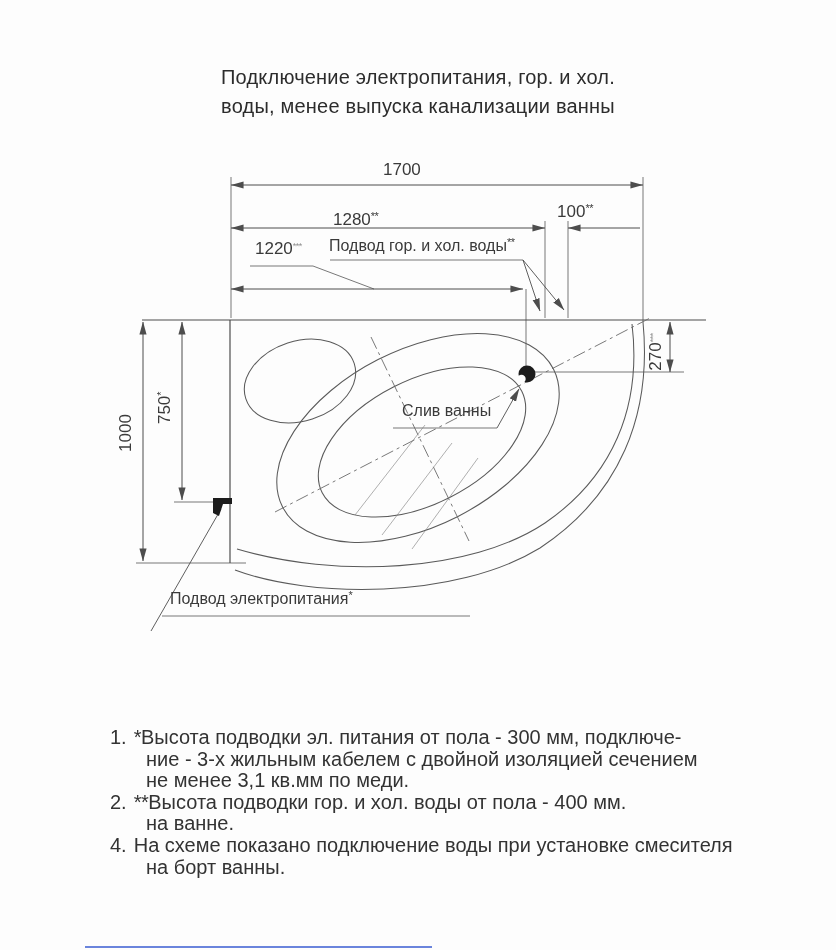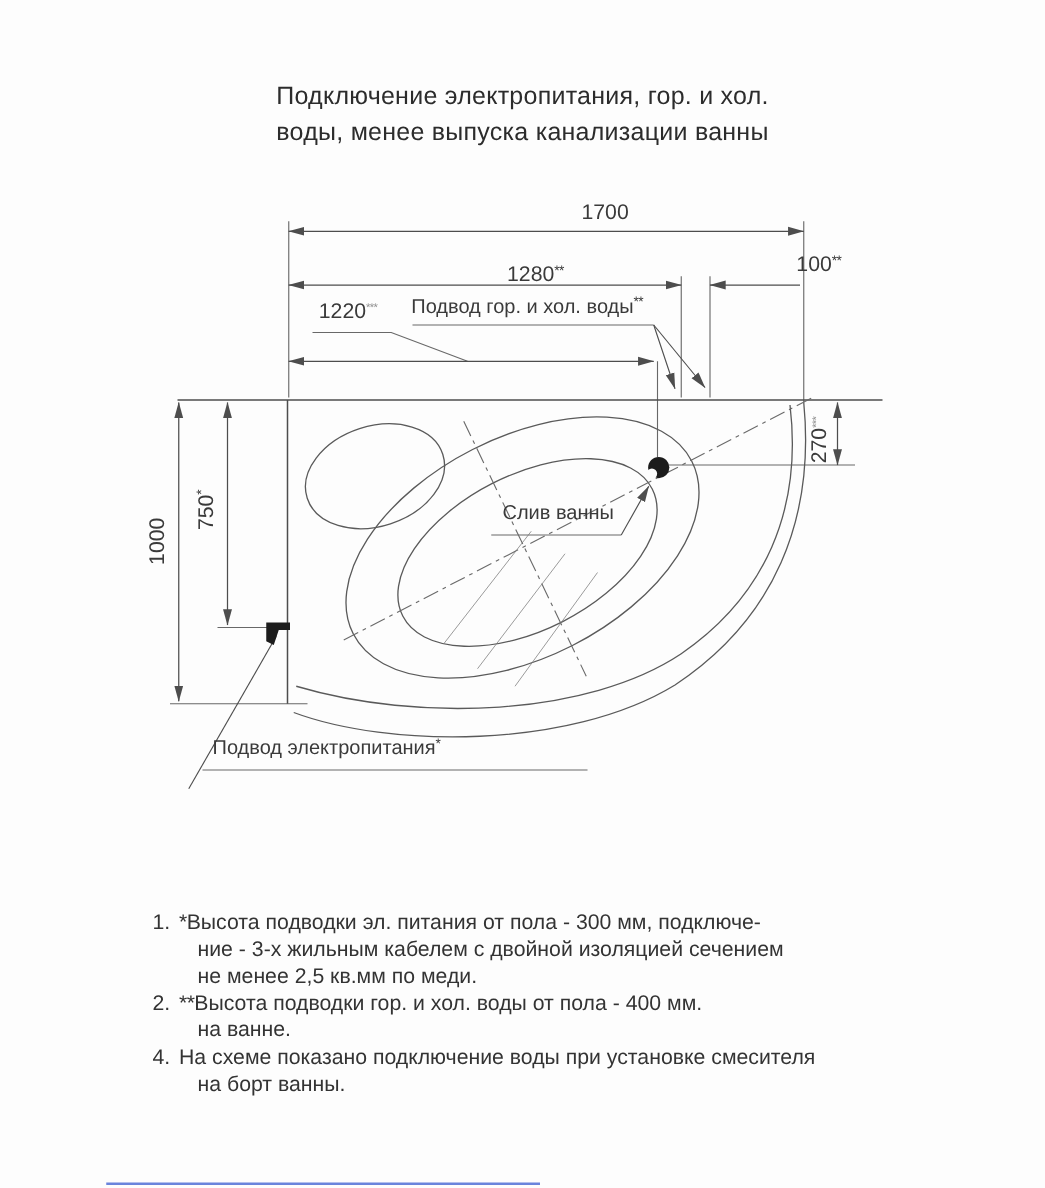--- a/index.html
+++ b/index.html
@@ -21,26 +21,26 @@
   .lead{stroke:var(--line);stroke-width:.9;fill:none;}
   .wall{stroke:var(--line);stroke-width:1.2;fill:none;}
   .tub{stroke:#5a5a5a;stroke-width:1.05;fill:none;}
   .axis{stroke:#6a6a6a;stroke-width:.9;fill:none;stroke-dasharray:13 4 3 4;}
   .slope{stroke:#7a7a7a;stroke-width:.8;fill:none;opacity:.75;}
   .arwp{fill:var(--line);}
   .sym{fill:var(--symbol);stroke:none;}
   .dimlabel{
     position:absolute;font-size:17px;color:var(--text);white-space:nowrap;
   }
-  .ctr{text-align:right;}
+  .ctr{text-align:left;}
   .rot{transform:translate(-50%,-50%) rotate(-90deg);}
   .sup{font-size:11px;position:relative;top:-5px;letter-spacing:-.5px;}
   .sup.faint{font-size:9px;color:#8f8f8f;}
   .anno{position:absolute;font-size:16px;color:var(--text);white-space:nowrap;}
-  .notes{position:absolute;left:122px;top:727px;width:600px;font-size:17px;line-height:21.6px;color:#333;}
+  .notes{position:absolute;left:110px;top:727px;width:600px;font-size:20px;line-height:21.6px;color:#333;}
   .note-line{white-space:nowrap;}
   .note-line.cont{margin-left:36px;}
   .nnum{margin-right:7px;}
   .nmark{letter-spacing:-.5px;}
   .bottom-bar{position:absolute;height:2px;background:var(--accent_line);opacity:.9;}
 </style>
 </head>
 <body>
 
 <div class="page">
@@ -110,21 +110,21 @@
   <div class="dimlabel rot" style="left:165px;top:408px;"><span>750</span><span class="sup">*</span></div>
   <div class="dimlabel rot" style="left:656px;top:352px;"><span>270</span><span class="sup faint">***</span></div>
 
   <div class="anno" style="left:329px;top:237px;"><span>Подвод гор. и хол. воды</span><span class="sup">**</span></div>
   <div class="anno" style="left:402px;top:402px;"><span>Слив ванны</span><span class="sup"></span></div>
   <div class="anno" style="left:170px;top:590px;"><span>Подвод электропитания</span><span class="sup">*</span></div>
 
   <div class="notes">
     <div class="note-line"><span class="nnum">1.</span><span class="nmark">*</span><span>Высота подводки эл. питания от пола - 300 мм, подключе-</span></div>
     <div class="note-line cont">ние - 3-х жильным кабелем с двойной изоляцией сечением</div>
-    <div class="note-line cont">не менее 2,5 кв.мм по меди.</div>
+    <div class="note-line cont">не менее 3,1 кв.мм по меди.</div>
     <div class="note-line"><span class="nnum">2.</span><span class="nmark">**</span><span>Высота подводки гор. и хол. воды от пола - 400 мм.</span></div>
     <div class="note-line cont">на ванне.</div>
     <div class="note-line"><span class="nnum">4.</span><span class="nmark"></span><span>На схеме показано подключение воды при установке смесителя</span></div>
     <div class="note-line cont">на борт ванны.</div>
   </div>
 
   <div class="bottom-bar" style="left:85px;top:946px;width:347px;"></div>
 
 </div>
 

